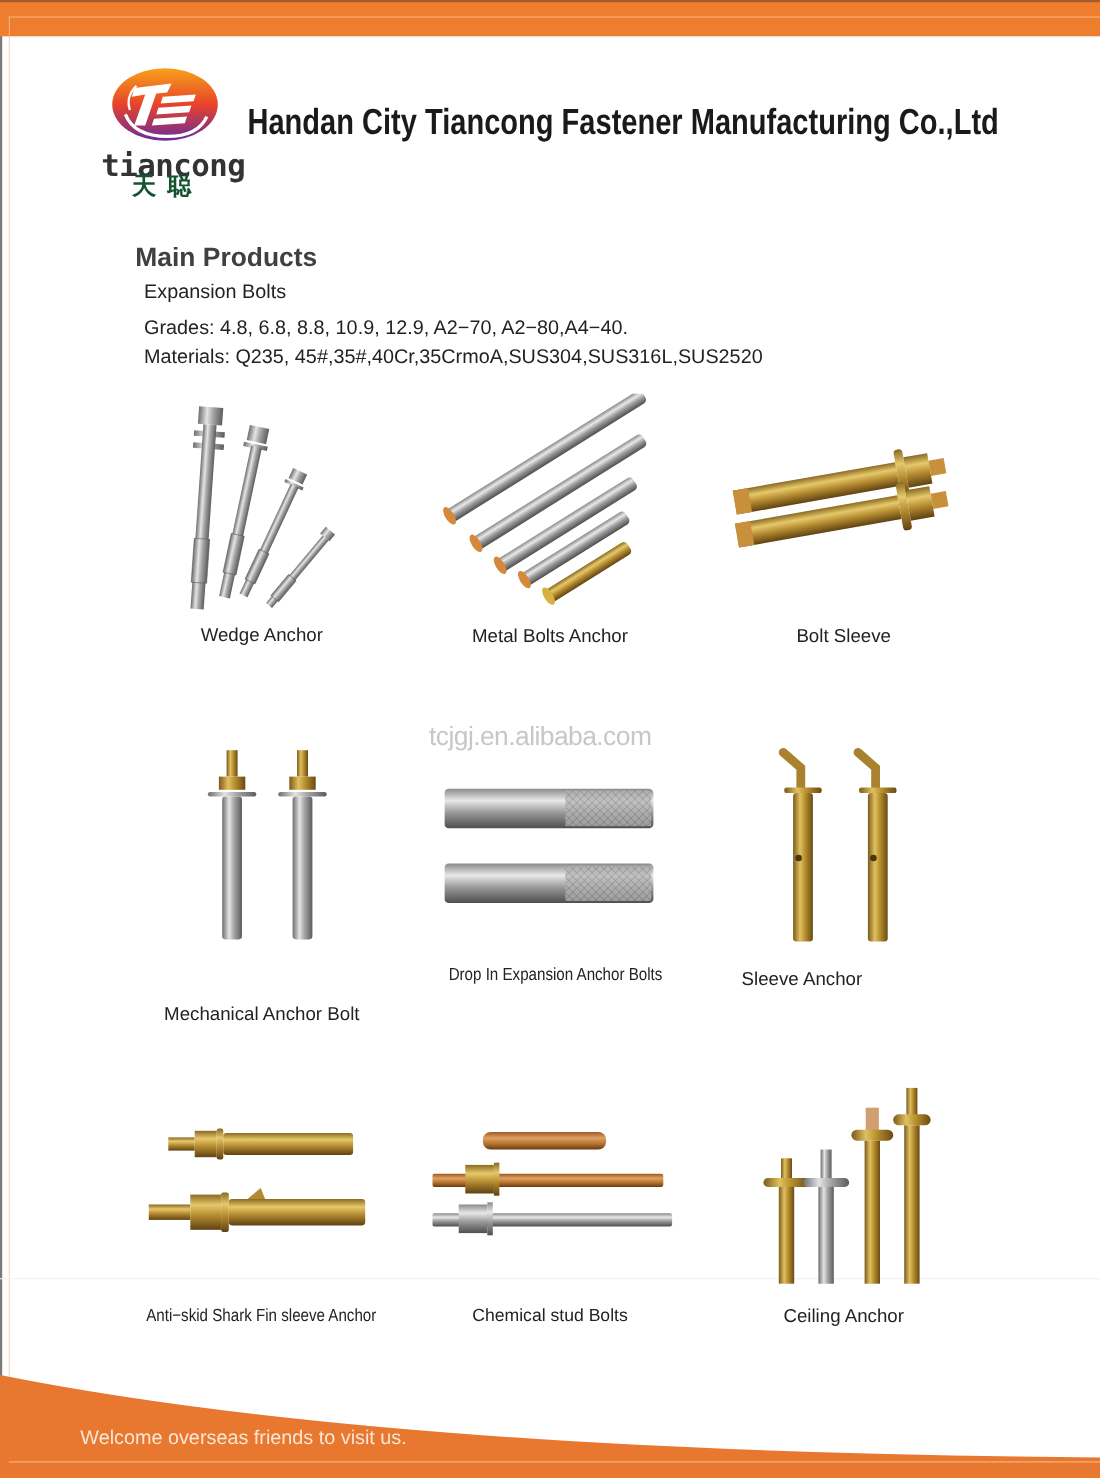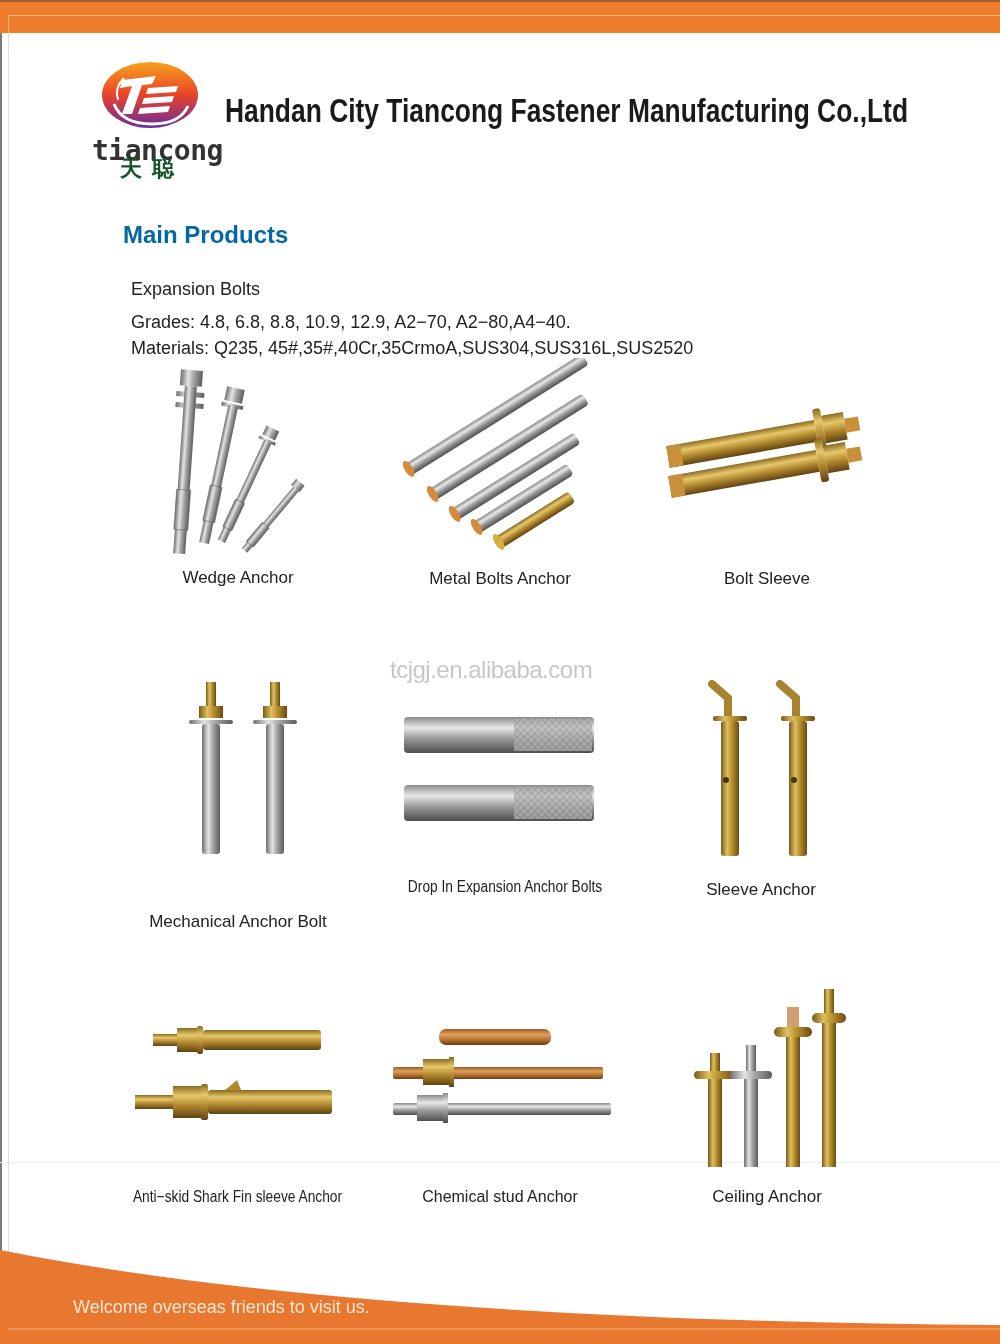--- a/index.html
+++ b/index.html
@@ -11,22 +11,22 @@
   .top-bar .inner-vline { position: absolute; left: 8px; top: 13px; width: 1px; height: 20px; background: #f6b37c; }
   .page-frame-left { position: absolute; left: 8px; top: 33px; width: 1px; height: 1250px; background: #f3d8c2; }
   .edge-left { position: absolute; left: 0; top: 0; width: 2px; height: 1344px; background: #7a7a7a; }
 
   .logo { position: absolute; left: 92px; top: 58px; width: 120px; height: 125px; }
   .logo-text { position: absolute; left: 0; top: 76px; width: 120px; text-align: left; font-family: "DejaVu Sans Mono", monospace; font-size: 28px; font-weight: bold; color: #333; letter-spacing: -0.5px; }
   .logo-cn { position: absolute; left: 0; top: 96px; width: 120px; text-align: center; font-family: Liberation Sans, sans-serif; font-size: 22px; font-weight: bold; color: #14532d; letter-spacing: 10px; }
 
   .company-title { position: absolute; left: 225px; top: 92px; font-family: "Liberation Sans Narrow", "Liberation Sans", sans-serif; font-weight: bold; font-size: 33px; color: #1a1a1a; transform: scaleX(0.80); transform-origin: left center; white-space: nowrap; letter-spacing: 0; }
 
-  .section-title { position: absolute; left: 123px; top: 221px; font-size: 24px; font-weight: bold; color: #0369a1; }
-  .sub-line { position: absolute; left: 131px; font-size: 18px; color: #222; white-space: nowrap; margin-top: 24px; }
+  .section-title { position: absolute; left: 123px; top: 221px; font-size: 24px; font-weight: bold; color: #404040; }
+  .sub-line { position: absolute; left: 131px; font-size: 18px; color: #222; white-space: nowrap; }
   .sub-1 { top: 255px; }
   .sub-2 { top: 288px; }
   .sub-3 { top: 314px; }
 
   .product { position: absolute; }
   .product svg { display: block; }
   .product-label { position: absolute; font-size: 17px; color: #222; white-space: nowrap; text-align: center; }
   .narrow { transform: scaleX(0.86); }
 
   .watermark { position: absolute; left: 390px; top: 656px; font-size: 24px; color: #c7c7c7; letter-spacing: -0.5px; }
@@ -229,21 +229,21 @@
       <circle cx="-2" cy="100" r="3" fill="#4a3410"></circle>
     </g>
     <g transform="translate(96,0)">
       <path d="M-16 4 L0 18 L0 36" stroke="#a8822e" stroke-width="8" fill="none" stroke-linecap="round"></path>
       <rect x="-15" y="36" width="34" height="5" rx="2" fill="url(#brass)"></rect>
       <rect x="-7" y="41" width="18" height="135" rx="3" fill="url(#brass)"></rect>
       <circle cx="-2" cy="100" r="3" fill="#4a3410"></circle>
     </g>
   </svg>
 </div>
-<div class="product-label" style="left:661px;top:880px;width:200px;">Sleeve Anchor</div>
+<div class="product-label" style="left:629px;top:880px;width:200px;">Sleeve Anchor</div>
 
 <div class="row-divider"></div>
 
 <div class="product" style="left:135px;top:1018px;">
   <svg width="210" height="120" viewBox="0 0 210 120">
     <g transform="translate(18,22)">
       <rect x="0" y="-6" width="24" height="12" fill="url(#brassH)"></rect>
       <rect x="24" y="-12" width="20" height="24" fill="url(#brassH)"></rect>
       <rect x="44" y="-14" width="6" height="28" rx="2" fill="url(#brassH)"></rect>
       <rect x="50" y="-10" width="118" height="20" rx="3" fill="url(#brassH)"></rect>
@@ -263,21 +263,21 @@
   <svg width="225" height="100" viewBox="0 0 225 100">
     <rect x="46" y="4" width="112" height="16" rx="7" fill="url(#copperH)"></rect>
     <rect x="0" y="42" width="210" height="12" rx="2" fill="url(#copperH)"></rect>
     <rect x="30" y="34" width="26" height="26" fill="url(#brassH)"></rect>
     <rect x="56" y="32" width="5" height="30" fill="url(#brassH)"></rect>
     <rect x="0" y="78" width="218" height="12" rx="2" fill="url(#silverH)"></rect>
     <rect x="24" y="70" width="26" height="26" fill="url(#silverH)"></rect>
     <rect x="50" y="68" width="5" height="30" fill="url(#silverH)"></rect>
   </svg>
 </div>
-<div class="product-label" style="left:400px;top:1188px;width:200px;font-size:16px;">Chemical stud Anchor</div>
+<div class="product-label" style="left:400px;top:1188px;width:200px;font-size:16px;">Chemical stud Bolts</div>
 
 <div class="product" style="left:692px;top:985px;">
   <svg width="160" height="185" viewBox="0 0 160 185">
     <g transform="translate(22,0)">
       <rect x="-4" y="68" width="10" height="20" fill="url(#brass)"></rect>
       <rect x="-20" y="86" width="42" height="8" rx="4" fill="url(#brass)"></rect>
       <rect x="-6" y="94" width="14" height="88" fill="url(#brass)"></rect>
     </g>
     <g transform="translate(58,0)">
       <rect x="-4" y="60" width="10" height="28" fill="url(#silver)"></rect>

